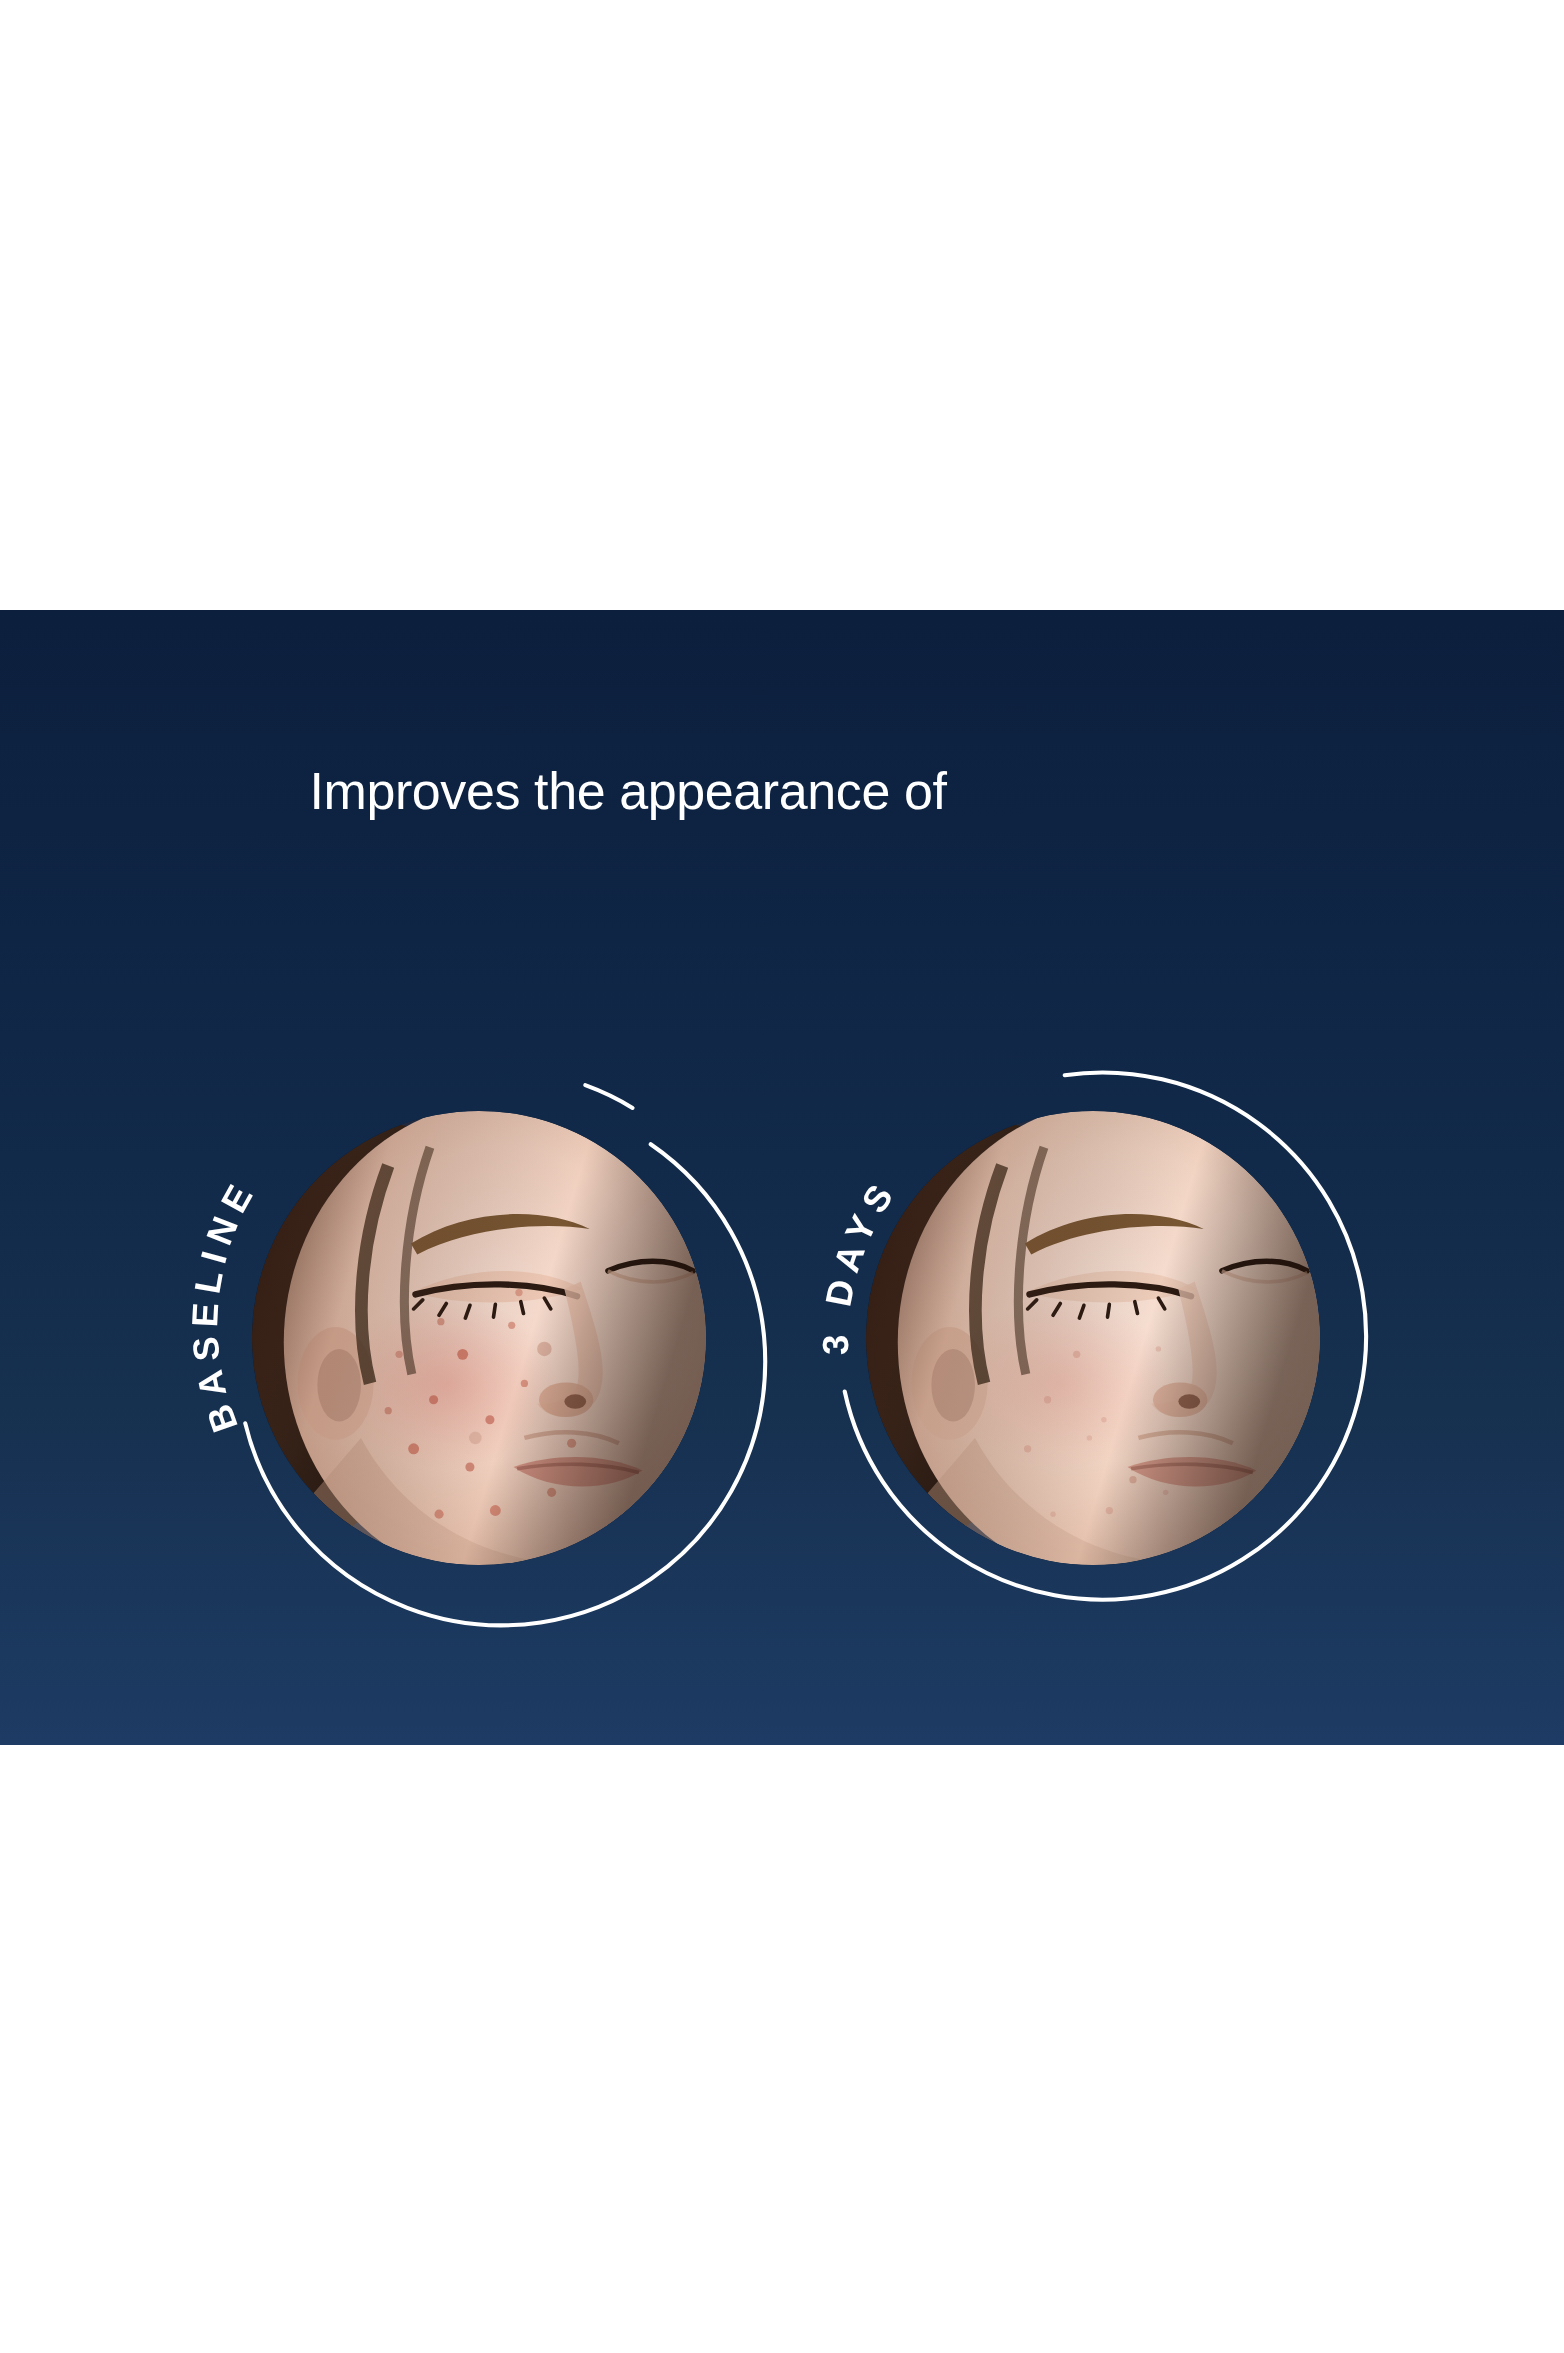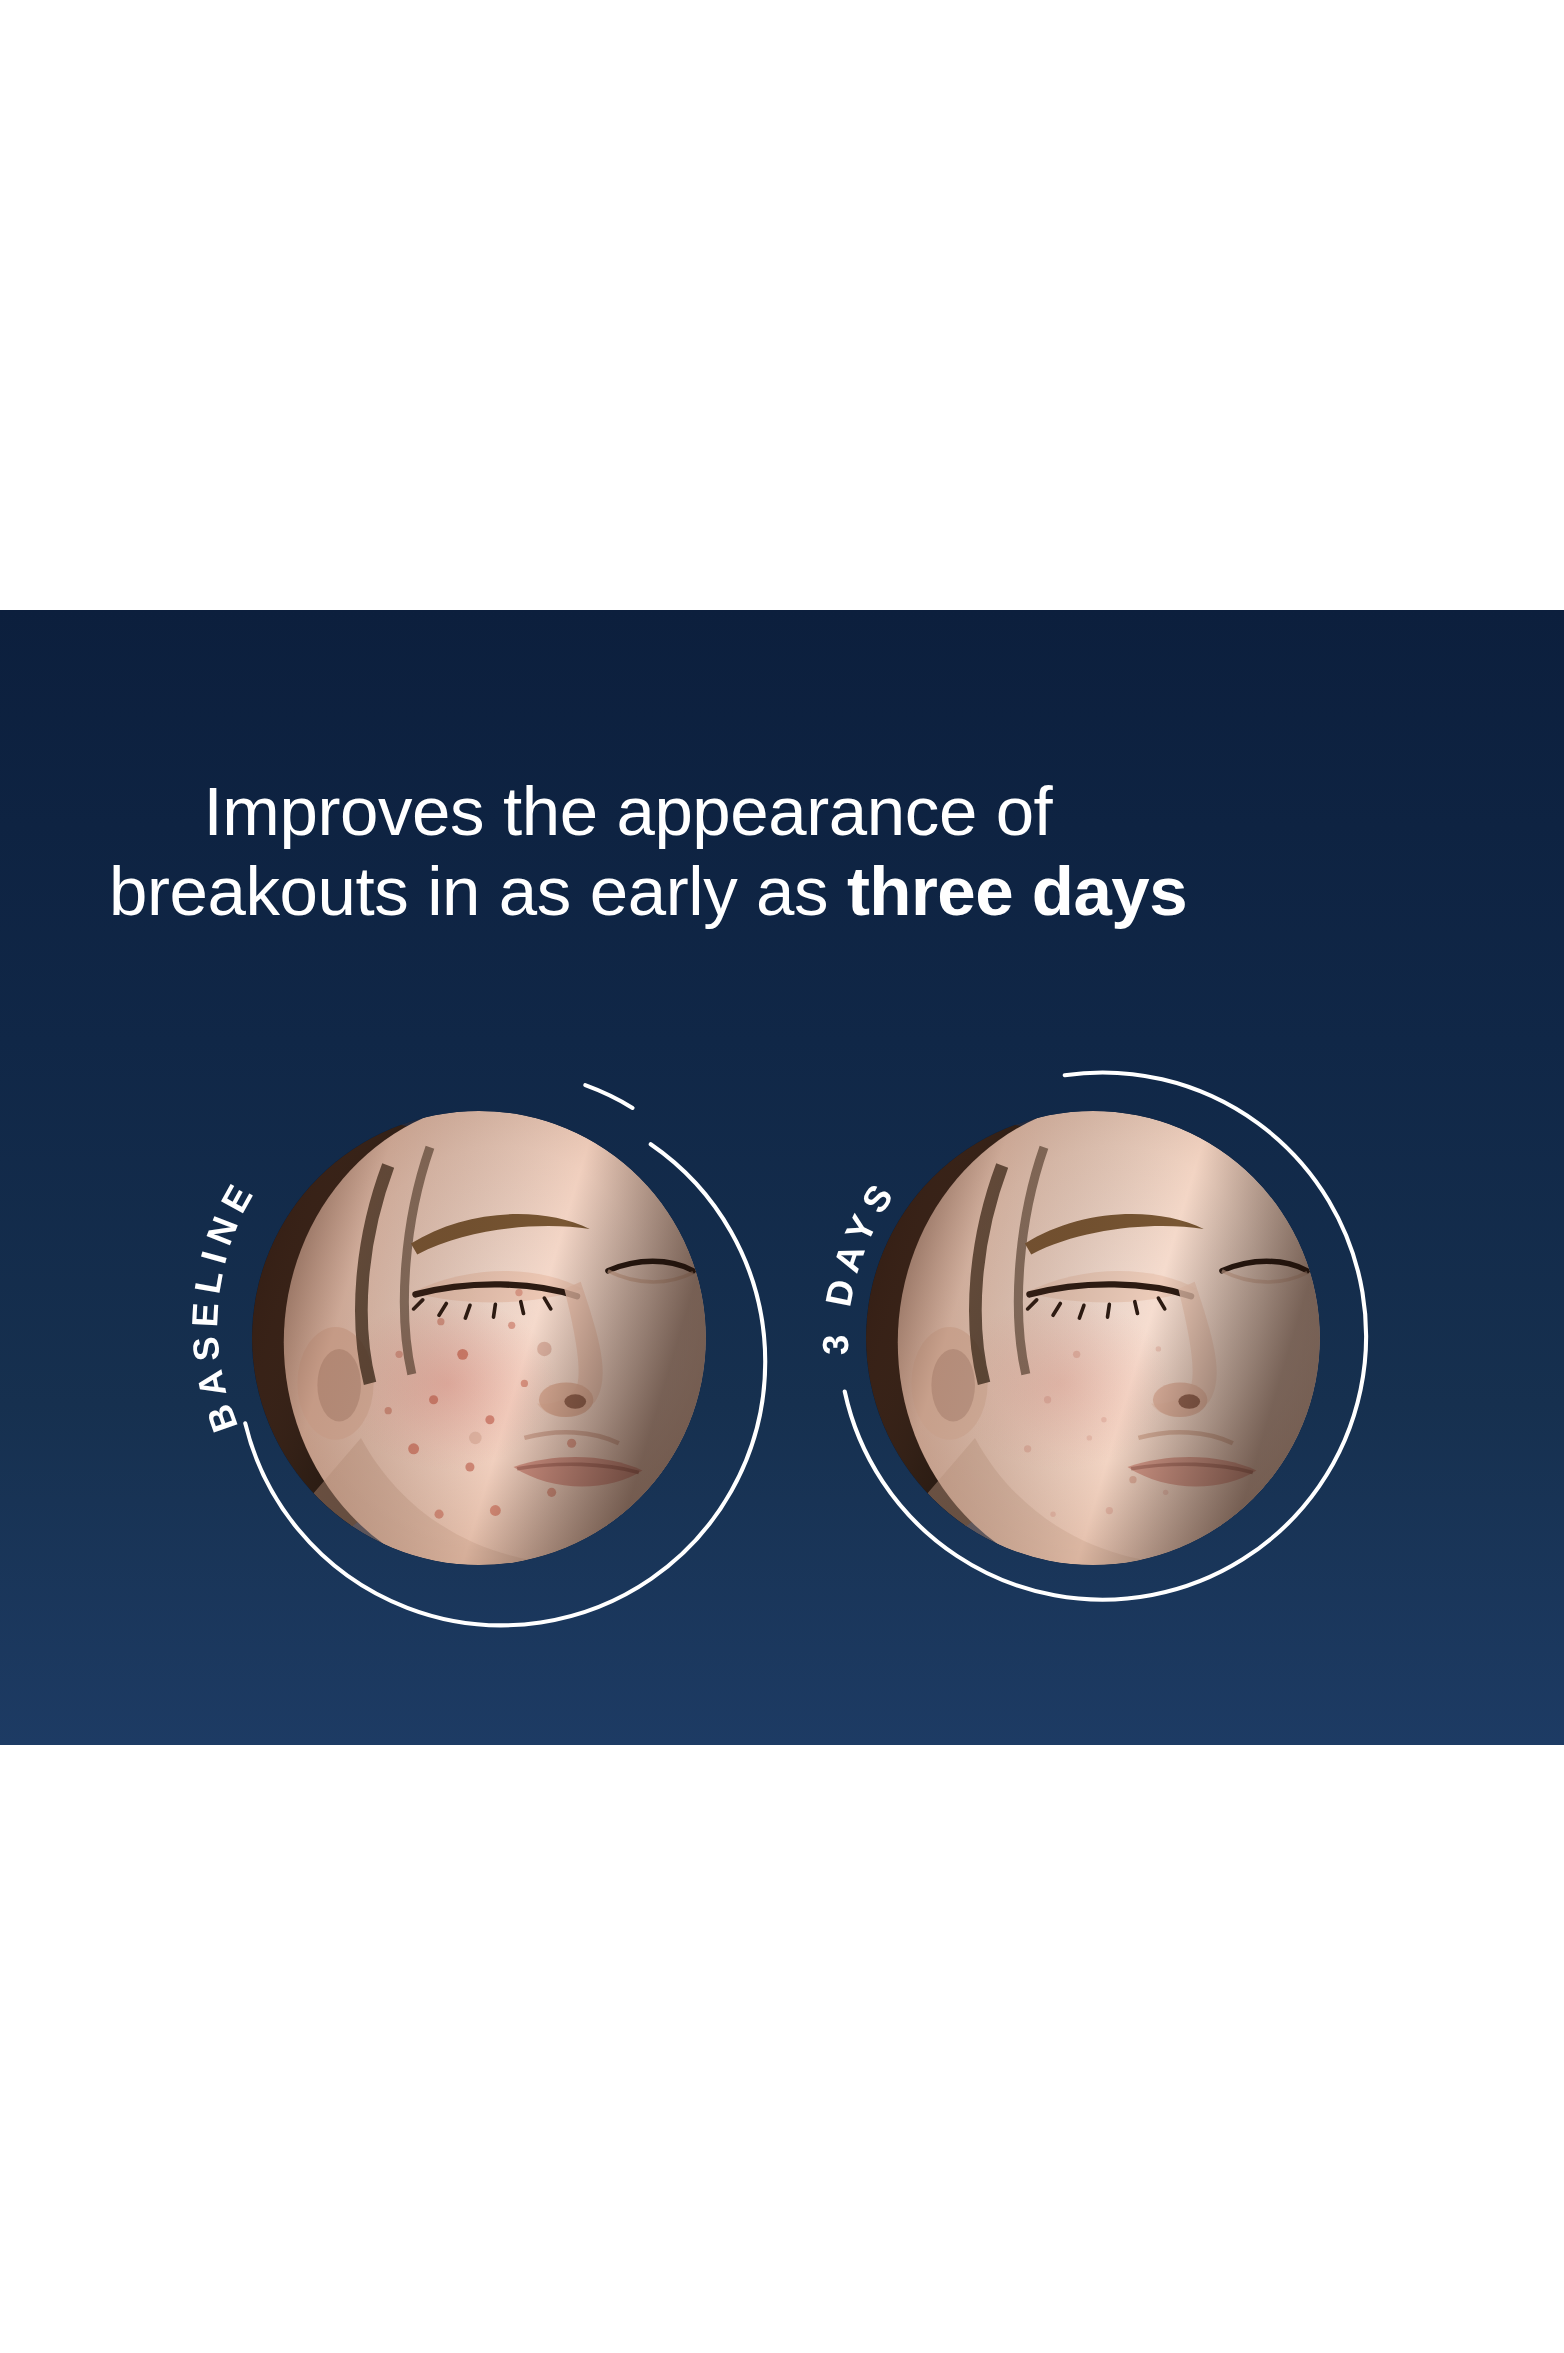--- a/index.html
+++ b/index.html
@@ -28,21 +28,21 @@
 
   
   #headline {
     position: absolute;
     left: 0;
     top: 116px;
     width: 1256px;
     text-align: center;
     color: #ffffff;
     font-family: "Liberation Sans", sans-serif;
-    font-size: 69px;
+    font-size: 52px;
     line-height: 1.16;
     font-weight: 300;
     letter-spacing: -0.4px;
     padding: 0 109px;
     box-sizing: border-box;
   }
   #headline .line {
     display: block;
     white-space: nowrap;
   }
@@ -107,21 +107,20 @@
   }
   .photo-circle svg { display: block; width: 454px; height: 454px; }
 </style>
 </head>
 <body>
 
 <div id="promo-panel">
 
   <h1 id="headline">
     <span class="line">Improves the appearance of</span>
-    <span class="line"><span>breakouts in as early as </span><span class="em">three days</span></span>
   </h1>
 
   <div id="comparison">
 
     <div class="compare-item" id="compare-baseline">
 
       <svg class="ring-svg" viewBox="0 0 660 660">
         <defs>
 
           <path id="baselineTextPath" d="M 88 468 A 280 280 0 0 1 470 78"></path>

